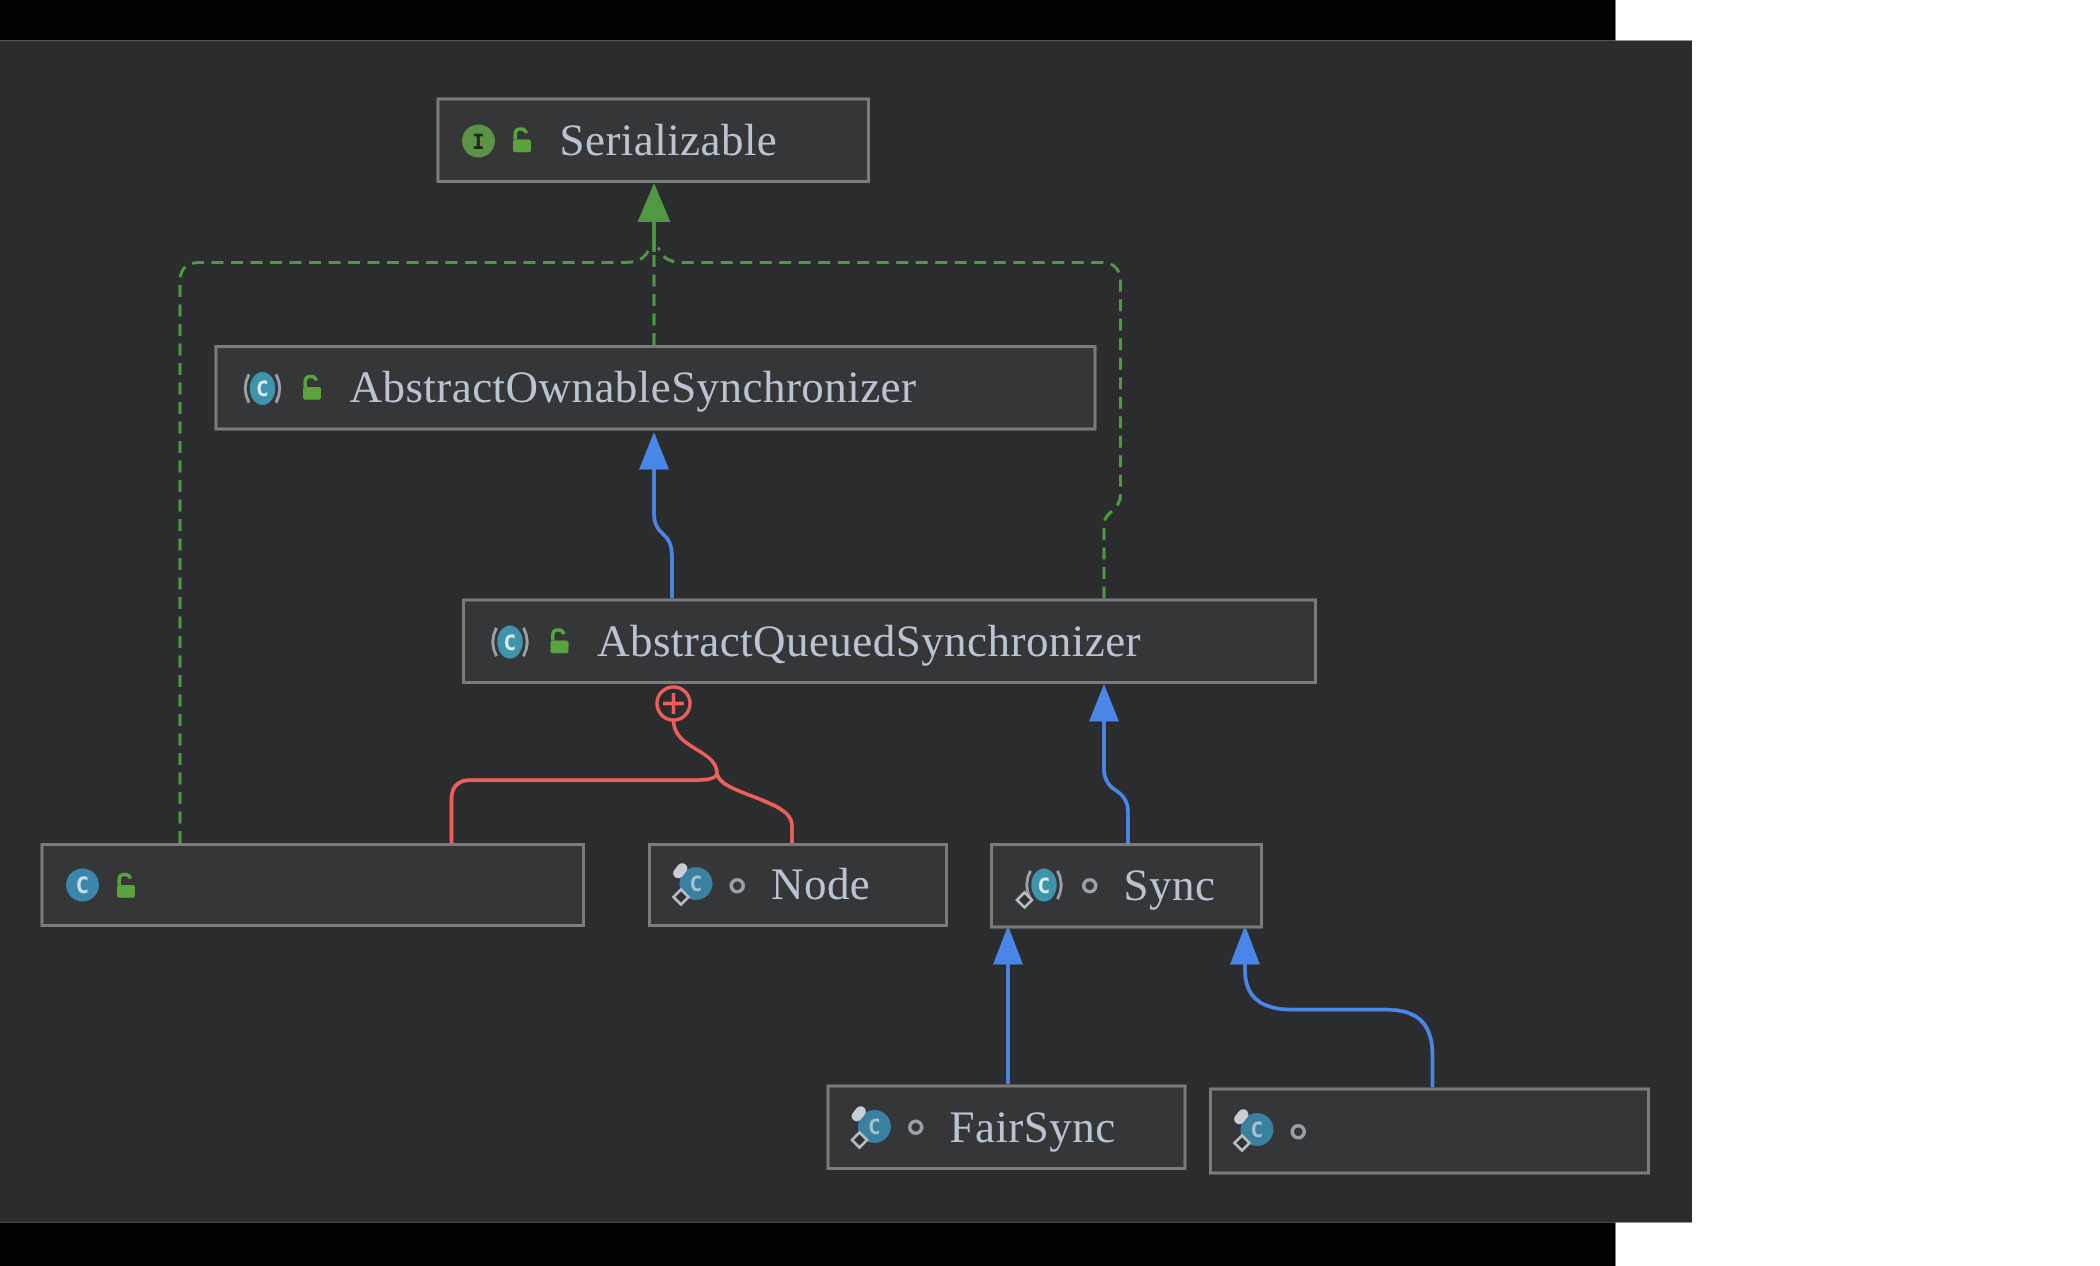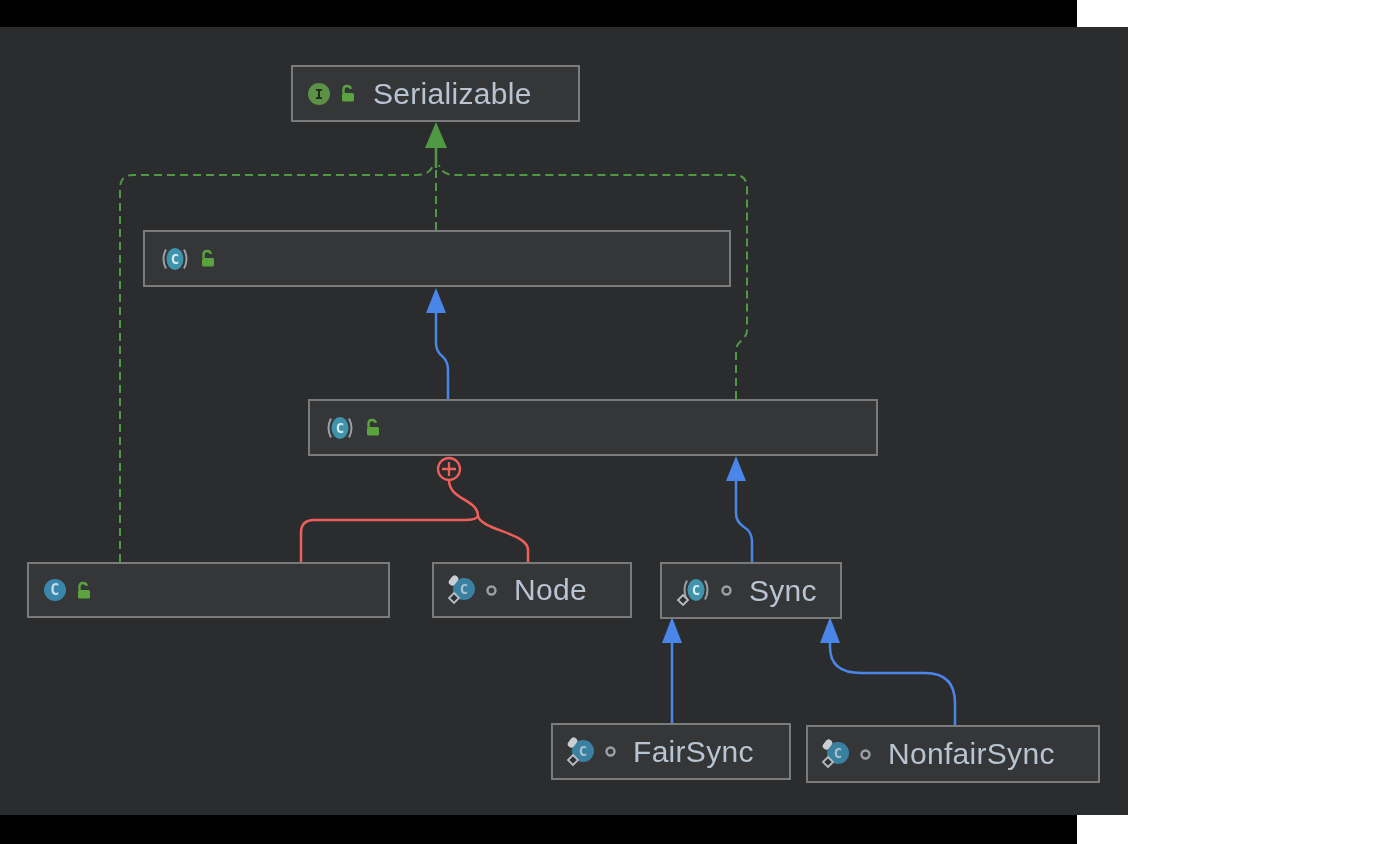--- a/index.html
+++ b/index.html
@@ -12,21 +12,21 @@
   .diagram-canvas { position:absolute; left:0; top:27px; width:1128px; height:788px;
                     background:#2b2c2e; }
   .edges-layer { position:absolute; left:0; top:0; width:1400px; height:844px;
                  pointer-events:none; }
   .node { position:absolute; display:flex; align-items:center;
           background:#343638; border:2px solid #7b7b7b; color:#b9c4d2;
           font-size:30px; letter-spacing:0.3px; padding-left:13px; white-space:nowrap;
           cursor:default; }
   .node .icon-wrap { display:inline-flex; align-items:center; justify-content:center;
                      margin-right:7px; }
-  .node .node-label { margin-left:9px; }
+  .node .node-label { margin-left:9px;font-family:Liberation Serif, serif; }
   svg text { user-select:none; }
 </style>
 </head>
 <body>
 
 <div class="stage">
 
   <div class="black-bar bar-top"></div>
   <div class="diagram-canvas"></div>
   <div class="black-bar bar-bottom"></div>
@@ -103,37 +103,39 @@
         <ellipse cx="17" cy="13" rx="8.5" ry="11" fill="#3f93ab"></ellipse>
         <text x="17" y="18" text-anchor="middle" font-family="DejaVu Sans Mono, monospace" font-size="14" font-weight="bold" fill="#d9eef4">C</text>
       </svg>
     </span>
     <span class="icon-wrap">
       <svg width="18" height="19" viewBox="0 0 18 19">
         <path d="M 4.5 9 V 5.5 Q 4.5 2 8 2 Q 11.4 2 11.8 4.8" fill="none" stroke="#5aa33e" stroke-width="2.4"></path>
         <rect x="3" y="9" width="12" height="8.5" rx="1.5" fill="#5aa33e"></rect>
       </svg>
     </span>
+    <span class="node-label">AbstractOwnableSynchronizer</span>
   </div>
 
   <div class="node" style="left:308px; top:399px; width:570px; height:57px;">
     <span class="icon-wrap">
       <svg width="34" height="26" viewBox="0 0 34 26">
         <path d="M 8 3.5 Q 3 13 8 22.5" fill="none" stroke="#9aa0a6" stroke-width="2"></path>
         <path d="M 26 3.5 Q 31 13 26 22.5" fill="none" stroke="#9aa0a6" stroke-width="2"></path>
         <ellipse cx="17" cy="13" rx="8.5" ry="11" fill="#3f93ab"></ellipse>
         <text x="17" y="18" text-anchor="middle" font-family="DejaVu Sans Mono, monospace" font-size="14" font-weight="bold" fill="#d9eef4">C</text>
       </svg>
     </span>
     <span class="icon-wrap">
       <svg width="18" height="19" viewBox="0 0 18 19">
         <path d="M 4.5 9 V 5.5 Q 4.5 2 8 2 Q 11.4 2 11.8 4.8" fill="none" stroke="#5aa33e" stroke-width="2.4"></path>
         <rect x="3" y="9" width="12" height="8.5" rx="1.5" fill="#5aa33e"></rect>
       </svg>
     </span>
+    <span class="node-label">AbstractQueuedSynchronizer</span>
   </div>
 
   <div class="node" style="left:27px; top:562px; width:363px; height:56px;">
     <span class="icon-wrap">
       <svg width="26" height="26" viewBox="0 0 26 26">
         <circle cx="13" cy="13" r="11" fill="#3a86ac"></circle>
         <text x="13" y="18" text-anchor="middle" font-family="DejaVu Sans Mono, monospace" font-size="15" font-weight="bold" fill="#c9dde8">C</text>
       </svg>
     </span>
     <span class="icon-wrap">
@@ -203,16 +205,15 @@
         <text x="17" y="19" text-anchor="middle" font-family="DejaVu Sans Mono, monospace" font-size="14" font-weight="bold" fill="#a9c2cd">C</text>
         <rect x="3" y="0" width="7" height="11" rx="3.5" transform="rotate(38 6.5 5.5)" fill="#c9ced3"></rect>
         <path d="M 7 18 L 12 23 L 7 28 L 2 23 Z" fill="#2f3133" stroke="#b6bdc2" stroke-width="1.8"></path>
       </svg>
     </span>
     <span class="icon-wrap">
       <svg width="13" height="13" viewBox="0 0 13 13">
         <circle cx="6.5" cy="6.5" r="4" fill="none" stroke="#9aa0a6" stroke-width="2.4"></circle>
       </svg>
     </span>
-    <span class="node-label">NonfairSync</span>
   </div>
 
 </div>
 
 </body></html>

